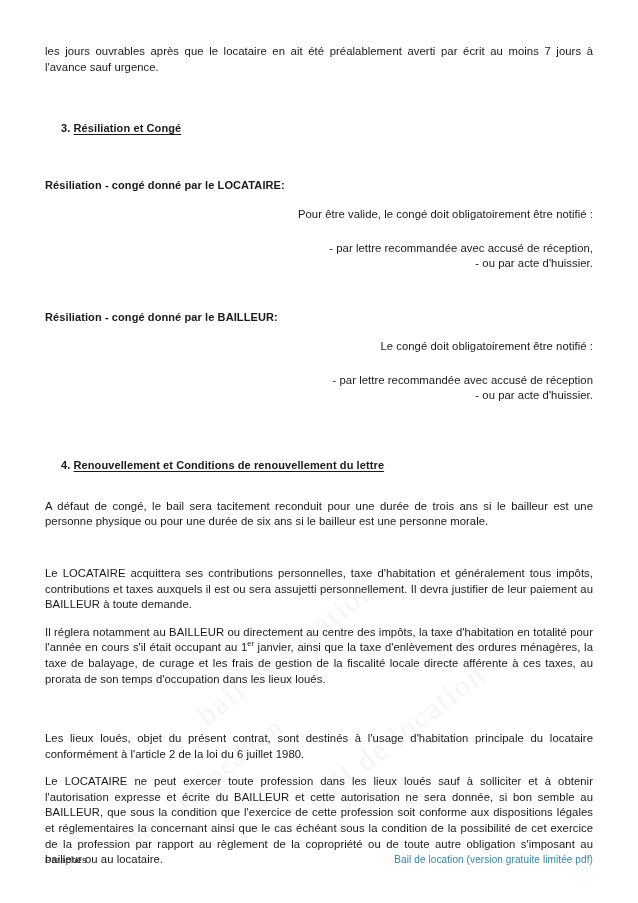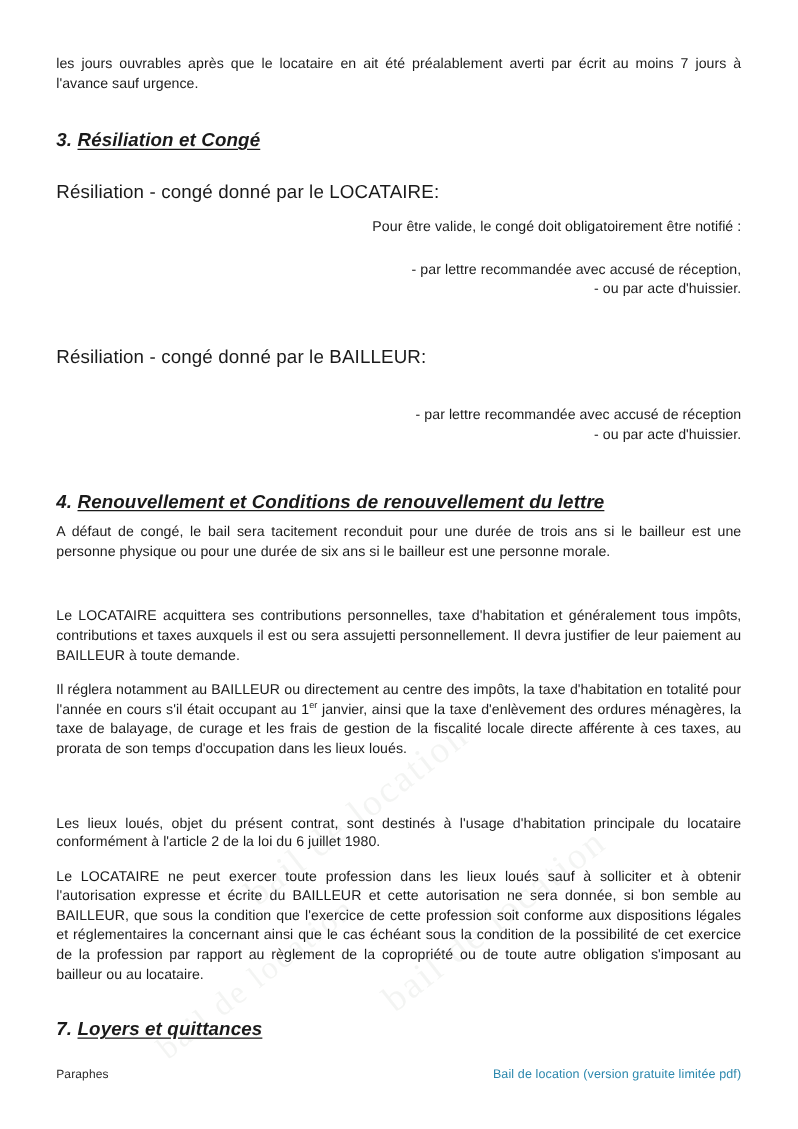--- a/index.html
+++ b/index.html
@@ -57,39 +57,38 @@
     line-height: 15.6px;
     text-align: justify;
     margin: 0;
     letter-spacing: 0.05px;
   }
   p.nojust {
     text-align: right;
   }
 
   h2.section {
-    font-size: 15px;
+    font-size: 11px;
     line-height: 15px;
     font-weight: bold;
-    margin: 0;
-    letter-spacing: 0.1px;
-    font-style: italic;
+    margin: 16px;
+    letter-spacing: 0.1px;
   }
   h2.section .num {
     text-decoration: none;
   }
   h2.section .ttl {
     text-decoration: underline;
     text-underline-offset: 2px;
   }
 
   h3.subhead {
-    font-size: 15px;
+    font-size: 11px;
     line-height: 15px;
-    font-weight: normal;
+    font-weight: bold;
     margin: 0;
     letter-spacing: 0.1px;
   }
 
   .sp-2  { height: 2px; }
   .sp-6  { height: 6px; }
   .sp-8  { height: 8px; }
   .sp-10 { height: 10px; }
   .sp-12 { height: 12px; }
   .sp-14 { height: 14px; }
@@ -163,20 +162,21 @@
     <p class="body nojust">- par lettre recommandée avec accusé de réception,</p>
     <p class="body nojust">- ou par acte d'huissier.</p>
 
     <div class="sp-30"></div>
     <div class="sp-8"></div>
 
     <h3 class="subhead">Résiliation - congé donné par le BAILLEUR:</h3>
 
     <div class="sp-14"></div>
 
+    <p class="body nojust">Le congé doit obligatoirement être notifié :</p>
 
     <div class="sp-18"></div>
 
     <p class="body nojust">- par lettre recommandée avec accusé de réception</p>
     <p class="body nojust">- ou par acte d'huissier.</p>
 
     <div class="sp-16"></div>
 
 
     <div class="sp-22"></div>

